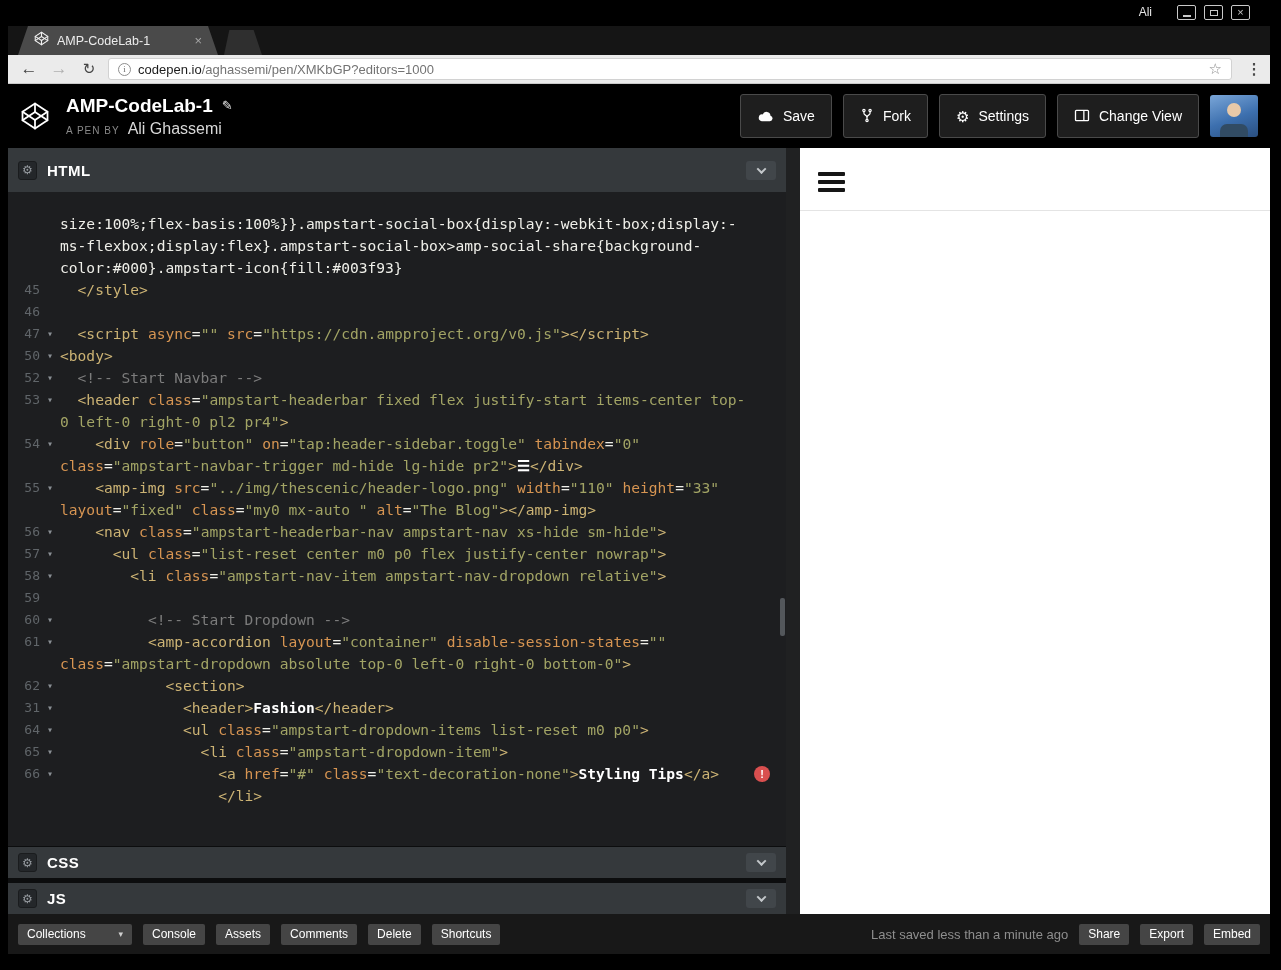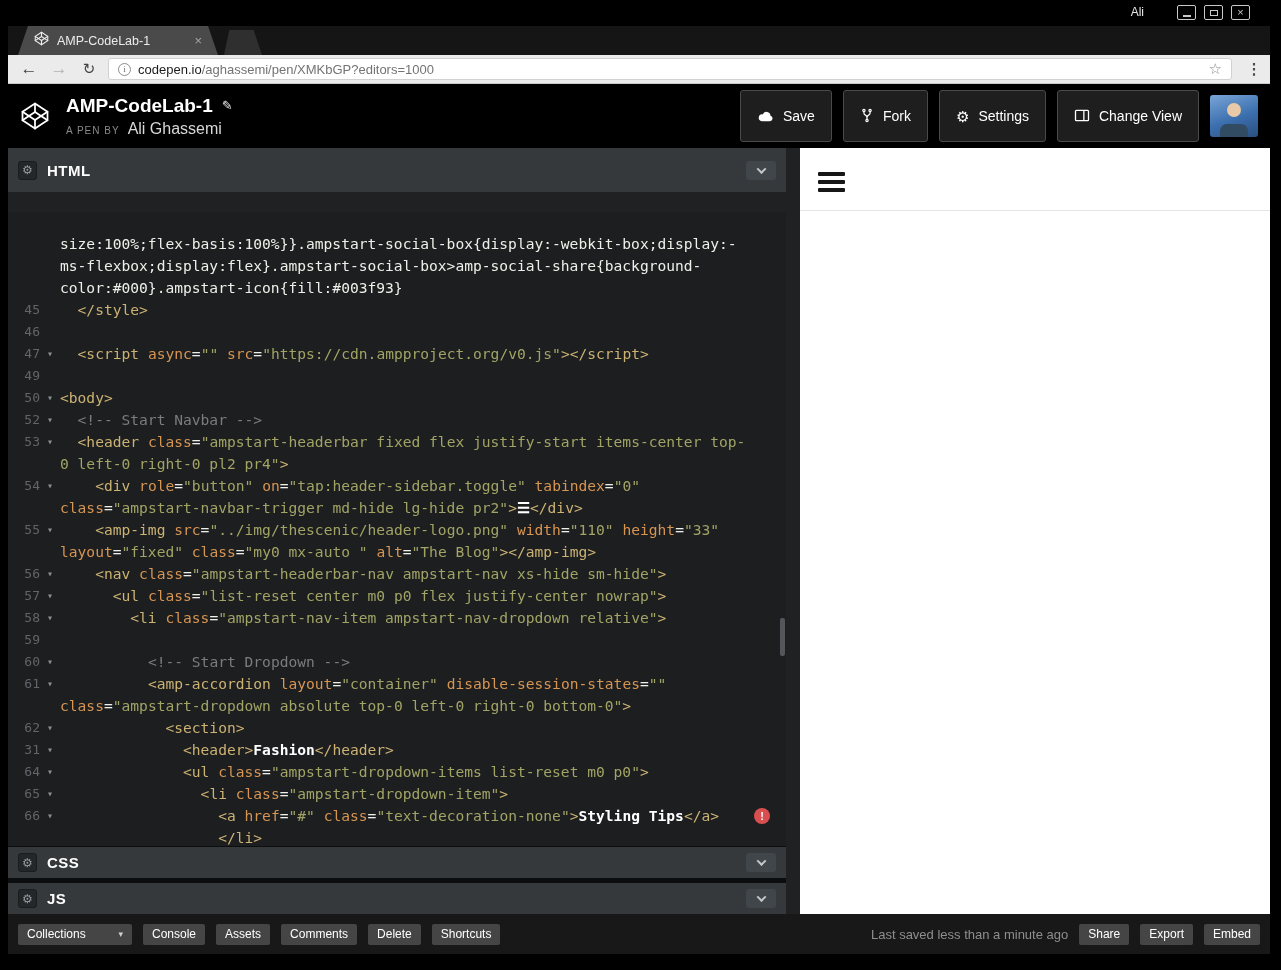--- a/index.html
+++ b/index.html
@@ -4,21 +4,21 @@
 <style>
   * { box-sizing: border-box; margin: 0; padding: 0; }
   html,body { width:1281px; height:970px; background:#000; overflow:hidden;
               font-family:"Liberation Sans", sans-serif; }
 
   .window { position:relative; margin:0 11px 12px 8px; height:958px; background:#000;
             display:flex; flex-direction:column; }
 
   
   .titlebar { height:26px; position:relative; background:#000; flex:none; }
-  .user-label { position:absolute; right:126px; top:5px; color:#e6e6e6; font-size:12px; }
+  .user-label { position:absolute; right:118px; top:5px; color:#e6e6e6; font-size:12px; }
   .wbtn { position:absolute; top:5px; width:19px; height:15px; border:1px solid #c9c9c9;
           border-radius:2px; display:flex; align-items:center; justify-content:center; }
   .wbtn.min { right:74px; } .wbtn.max { right:47px; } .wbtn.cls { right:20px; }
   .glyph-min { width:8px; height:2px; background:#c9c9c9; align-self:flex-end; margin-bottom:2px; }
   .glyph-max { width:8px; height:6px; border:1px solid #c9c9c9; }
   .glyph-close { color:#c9c9c9; font-size:11px; line-height:1; }
 
   
   .tabbar { height:29px; background:#151515; position:relative; flex:none; }
   .tab { position:absolute; left:10px; bottom:0; width:200px; height:29px; background:#4a4a4a;
@@ -49,21 +49,21 @@
   .penheader { height:64px; background:#000; display:flex; align-items:center; padding:0 12px; gap:10px; flex:none; }
   .cp-logo { width:34px; height:34px; flex:none; display:flex; align-items:center; }
   .title-block { display:flex; flex-direction:column; gap:3px; margin-left:2px; }
   .pen-title-row { display:flex; align-items:center; gap:9px; }
   .pen-title { color:#fff; font-size:19px; font-weight:bold; }
   .pencil { color:#e8e8e8; font-size:13px; }
   .byline { font-size:11px; }
   .byline .prefix { color:#8a8a8a; font-size:10px; letter-spacing:1px; }
   .byline .author { color:#d8d8d8; font-size:16px; margin-left:5px; }
   .hdr-actions { margin-left:auto; display:flex; align-items:center; gap:11px; }
-  .hbtn { height:52px; background:#1e1e1e; border:1px solid #4a4a4a; border-radius:3px; color:#fff;
+  .hbtn { height:44px; background:#1e1e1e; border:1px solid #4a4a4a; border-radius:3px; color:#fff;
           font-size:14px; padding:0 16px; display:flex; align-items:center; gap:9px; }
   .hbtn .uico { font-size:15px; line-height:1; }
   .avatar { width:48px; height:42px; border-radius:3px; overflow:hidden; position:relative;
             background:linear-gradient(160deg,#7aa6d8 0%,#3c6fae 55%,#2a4f80 100%); }
   .av-head { position:absolute; top:8px; left:17px; width:14px; height:14px; border-radius:50%; background:#e8c9a8; }
   .av-body { position:absolute; bottom:0; left:10px; width:28px; height:13px; border-radius:7px 7px 0 0; background:#314b63; }
 
   
   .main { flex:1; display:flex; background:#202122; min-height:0; }
   .left-pane { width:778px; flex:none; display:flex; flex-direction:column; min-height:0; }
@@ -77,21 +77,21 @@
   .gearbox { width:19px; height:19px; background:#24272a; border:1px solid #1a1c1e; border-radius:3px;
              display:flex; align-items:center; justify-content:center; color:#959a9f; font-size:12px; }
   .sect-label { color:#fff; font-size:15px; font-weight:bold; letter-spacing:.5px; margin-left:10px; }
   .chev { position:absolute; right:10px; width:30px; height:19px; background:#41464a; border-radius:3px;
           display:flex; align-items:center; justify-content:center; }
   .chev i { display:block; width:7px; height:7px; border-right:2px solid #c3c7ca; border-bottom:2px solid #c3c7ca;
             transform:rotate(45deg) translate(-1px,-1px); }
   .sect-divider { height:4px; background:#0c0d0e; flex:none; }
 
   
-  .code-area { flex:1; background:#1d1e20; overflow:hidden; position:relative; padding-top:21px; min-height:0;margin-top:20px; }
+  .code-area { flex:1; background:#1d1e20; overflow:hidden; position:relative; padding-top:21px; min-height:0; }
   .code-row { display:flex; height:22px; line-height:22px; position:relative;
               font-family:"DejaVu Sans Mono", monospace; font-size:14.6px; }
   .gutter-num { width:32px; flex:none; text-align:right; color:#606569; font-size:13px; }
   .fold { width:20px; flex:none; text-align:center; color:#8a8f94; font-size:10px; }
   .code-text { flex:1; white-space:pre; overflow:hidden; }
   .tok-p { color:#efefe9; }
   .tok-t { color:#ccb374; }
   .tok-a { color:#d79552; }
   .tok-s { color:#a2a465; }
   .tok-c { color:#7c7c7c; }
@@ -263,25 +263,20 @@
               <span class="gutter-num">46</span>
               <span class="fold"></span>
               <span class="code-text"></span>
             </div>
             <div class="code-row">
               <span class="gutter-num">47</span>
               <span class="fold">▾</span>
               <span class="code-text"><span class="tok-p">  </span><span class="tok-t">&lt;script</span><span class="tok-p"> </span><span class="tok-a">async</span><span class="tok-p">=</span><span class="tok-s">""</span><span class="tok-p"> </span><span class="tok-a">src</span><span class="tok-p">=</span><span class="tok-s">"https://cdn.ampproject.org/v0.js"</span><span class="tok-t">&gt;&lt;/script&gt;</span></span>
             </div>
             <div class="code-row">
-              <span class="gutter-num">49</span>
-              <span class="fold"></span>
-              <span class="code-text"></span>
-            </div>
-            <div class="code-row">
               <span class="gutter-num">50</span>
               <span class="fold">▾</span>
               <span class="code-text"><span class="tok-t">&lt;body&gt;</span></span>
             </div>
             <div class="code-row">
               <span class="gutter-num">52</span>
               <span class="fold">▾</span>
               <span class="code-text"><span class="tok-p">  </span><span class="tok-c">&lt;!-- Start Navbar --&gt;</span></span>
             </div>
             <div class="code-row">

